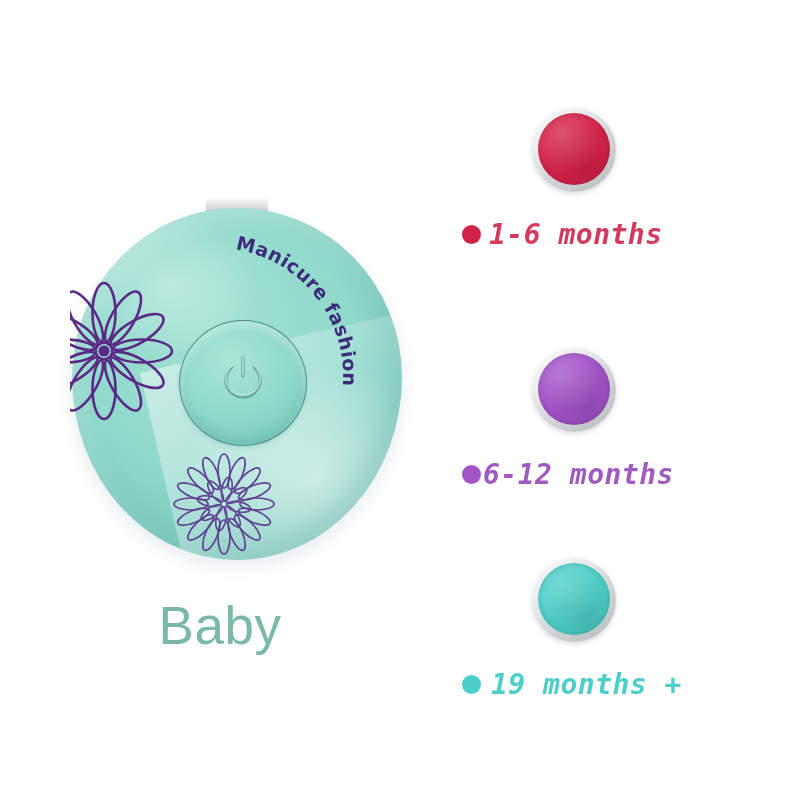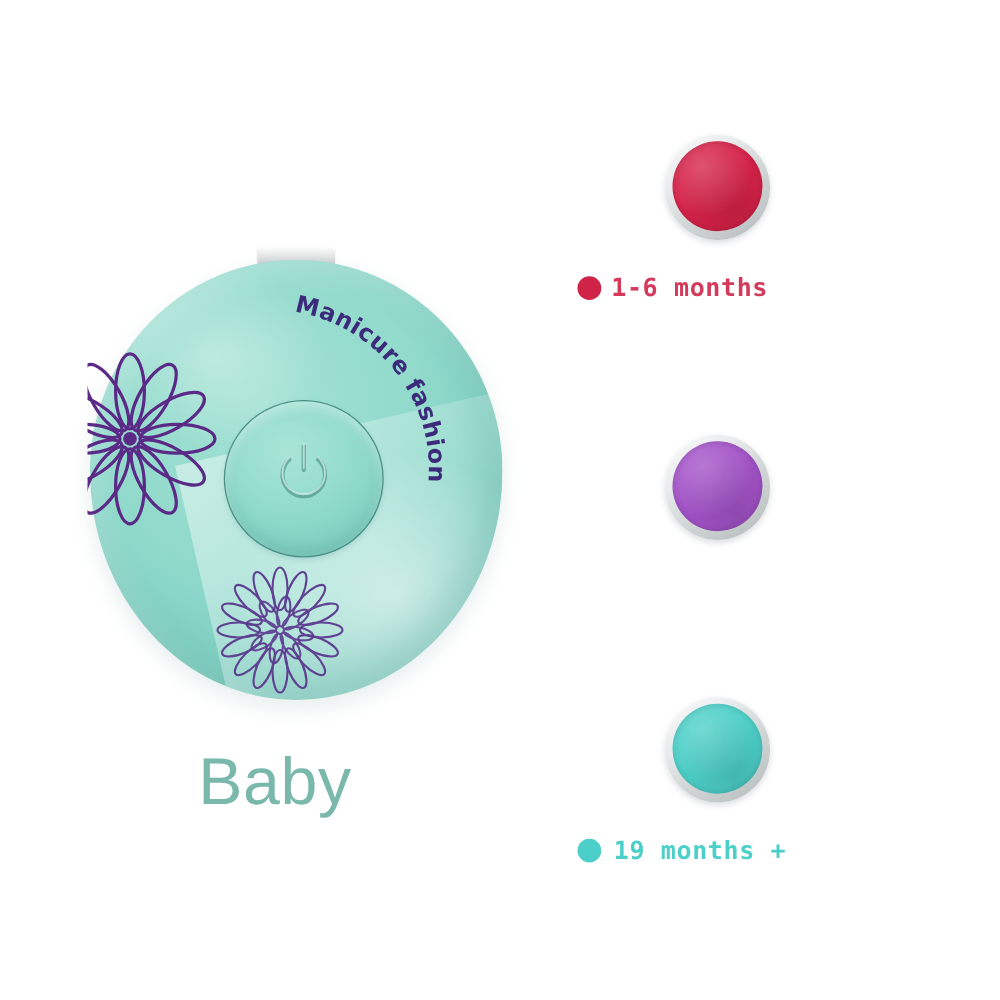--- a/index.html
+++ b/index.html
@@ -201,24 +201,25 @@
       radial-gradient(circle at 70% 78%, rgba(0,0,0,0.12) 0%, rgba(0,0,0,0) 62%);
     box-shadow: inset 0 0 6px rgba(0,0,0,0.16);
   }
 
   .head-label {
     display: flex;
     align-items: center;
     margin-top: 26px;
     padding-left: 22px;
     font-family: "DejaVu Sans Mono", monospace;
-    font-size: 20px;
+    font-size: 28px;
     font-weight: 700;
     letter-spacing: 0.5px;
     white-space: pre;
+    font-style: italic;
   }
   .label-bullet {
     display: inline-block;
     width: 19px;
     height: 19px;
     border-radius: 50%;
     margin-right: 8px;
     flex: none;
   }
   .g1 .label-bullet { margin-right: 2px; }
@@ -332,20 +333,24 @@
       <div class="head-label">
         <span class="label-bullet" style="background: rgb(207, 35, 72);"></span>
         <span class="label-text" style="color: rgb(211, 58, 92);">1-6 months</span>
       </div>
     </div>
 
     <div class="head-group g1">
       <div class="head-disc">
         <div class="head-pad" style="background: rgb(163, 83, 200);"></div>
       </div>
+      <div class="head-label">
+        <span class="label-bullet" style="background: rgb(163, 85, 198);"></span>
+        <span class="label-text" style="color: rgb(160, 91, 192);">6-12 months</span>
+      </div>
     </div>
 
     <div class="head-group g2">
       <div class="head-disc">
         <div class="head-pad" style="background: rgb(77, 208, 200);"></div>
       </div>
       <div class="head-label">
         <span class="label-bullet" style="background: rgb(76, 207, 200);"></span>
         <span class="label-text" style="color: rgb(76, 207, 200);">19 months +</span>
       </div>

